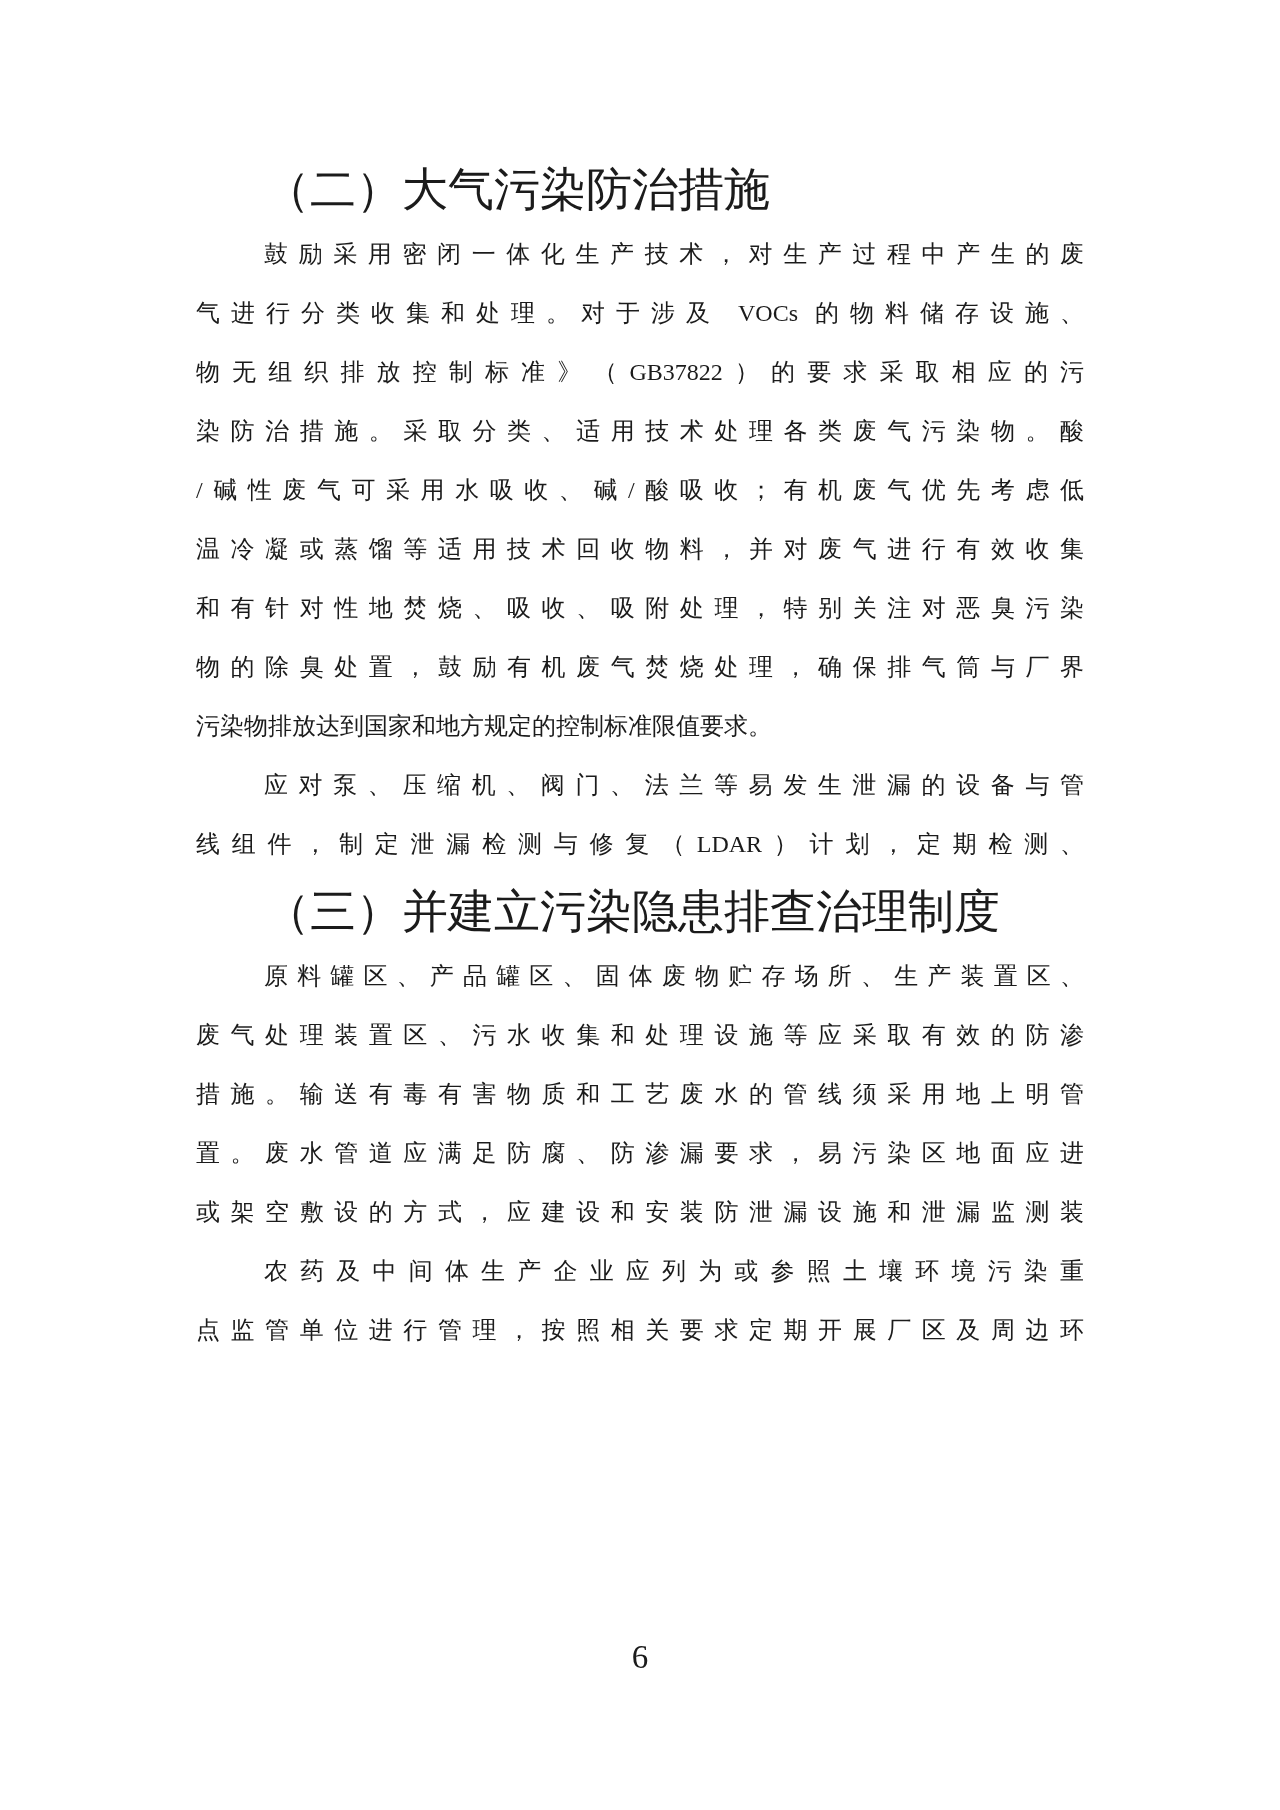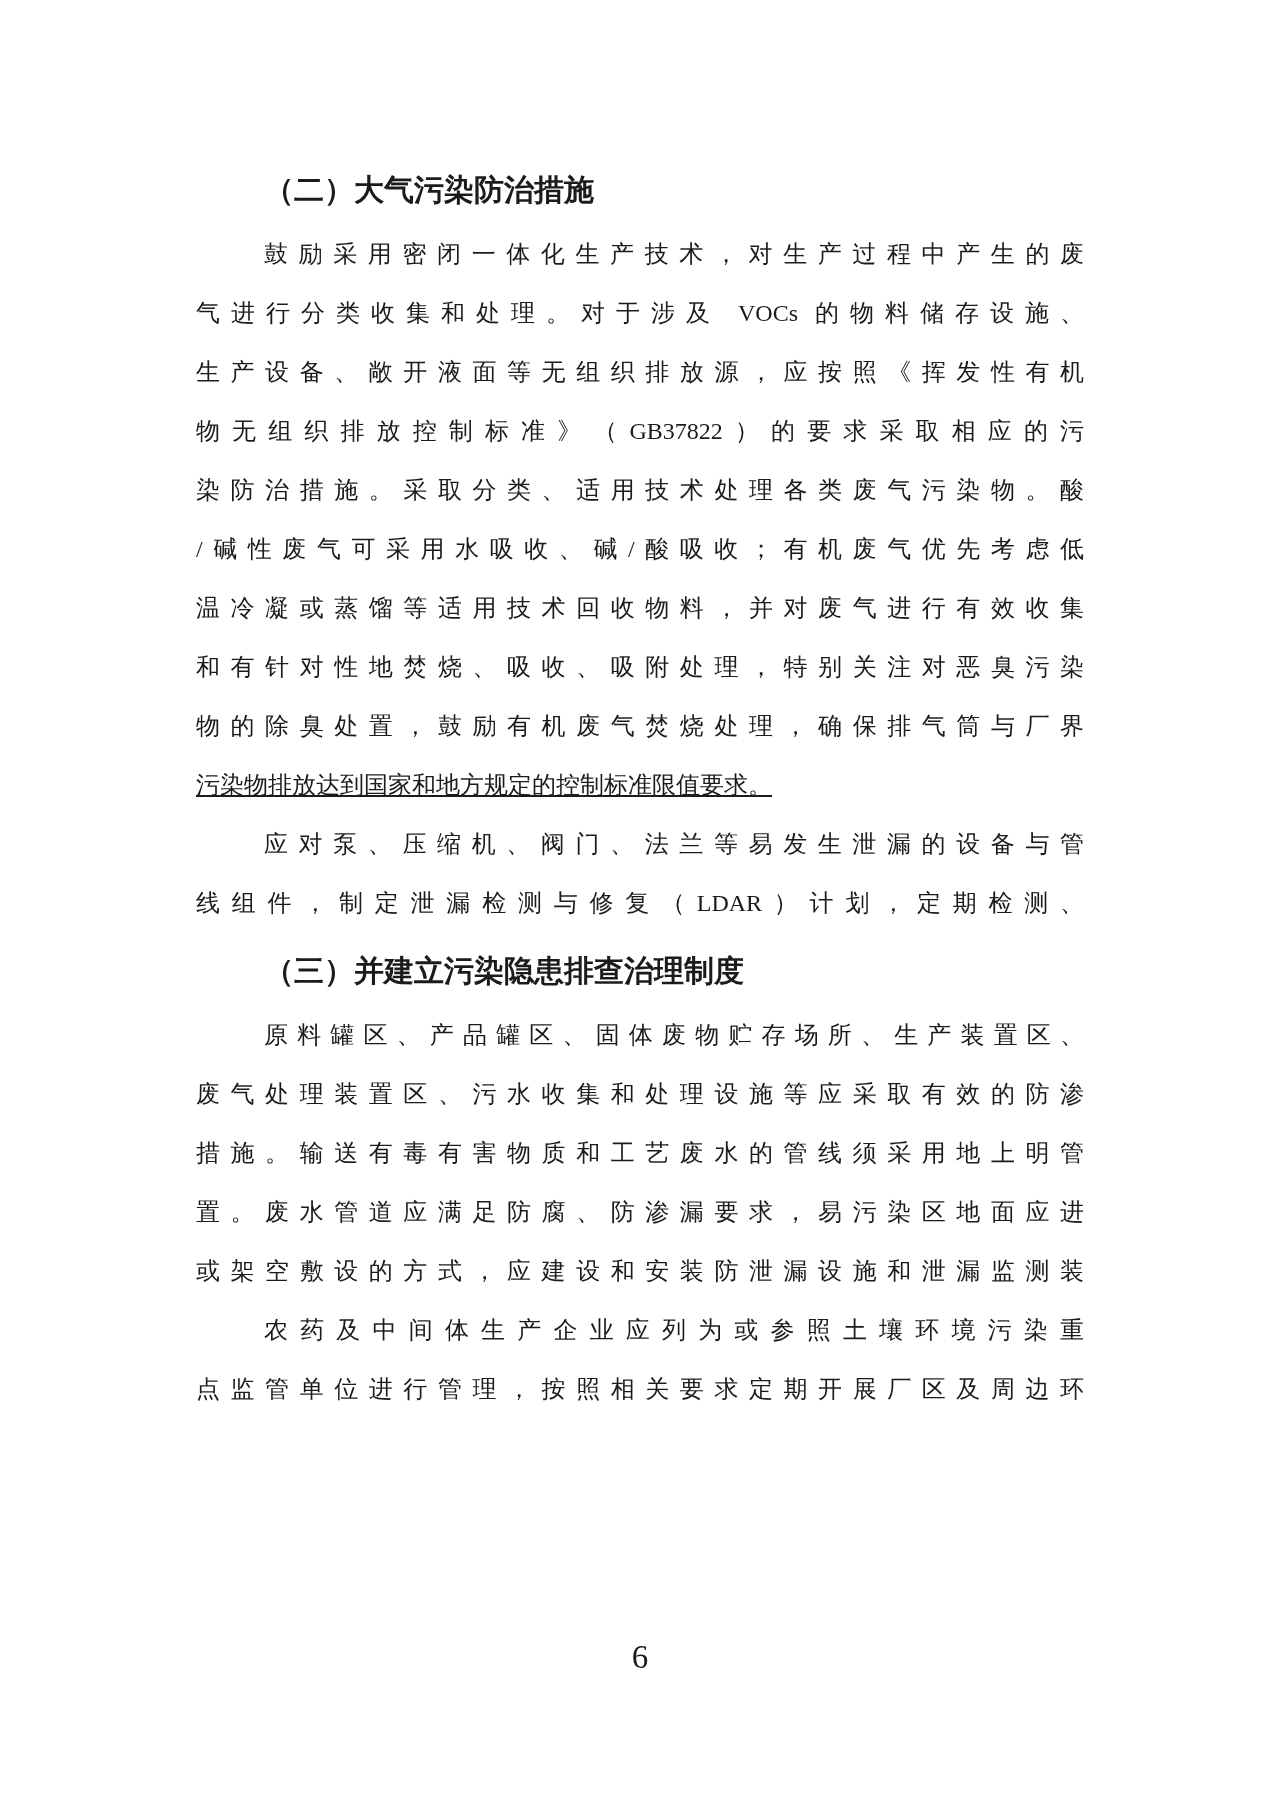--- a/index.html
+++ b/index.html
@@ -29,47 +29,45 @@
     white-space: normal;
   }
   .full {
     text-align: justify;
     text-align-last: justify;
   }
   .indent {
     text-indent: 68px;
   }
   .heading {
-    font-weight: bold;
-    font-size: 30px;
+    font-weight: normal;
+    font-size: 46px;
     margin: 8px 0 6px 0;
   }
   .last {
     text-align: left;
-    text-decoration: underline;
   }
   .pagenum {
     position: absolute;
     top: 1628px;
     left: 0;
     width: 1280px;
     text-align: center;
     font-size: 33px;
     line-height: 59px;
   }
 </style>
 </head>
 <body>
 
 <div class="doc">
   <div class="ln heading indent">（二）大气污染防治措施</div>
 
   <div class="ln full indent">鼓励采用密闭一体化生产技术，对生产过程中产生的废</div>
   <div class="ln full">气进行分类收集和处理。对于涉及 VOCs 的物料储存设施、</div>
-  <div class="ln full">生产设备、敞开液面等无组织排放源，应按照《挥发性有机</div>
   <div class="ln full">物无组织排放控制标准》（GB37822）的要求采取相应的污</div>
   <div class="ln full">染防治措施。采取分类、适用技术处理各类废气污染物。酸</div>
   <div class="ln full">/碱性废气可采用水吸收、碱/酸吸收；有机废气优先考虑低</div>
   <div class="ln full">温冷凝或蒸馏等适用技术回收物料，并对废气进行有效收集</div>
   <div class="ln full">和有针对性地焚烧、吸收、吸附处理，特别关注对恶臭污染</div>
   <div class="ln full">物的除臭处置，鼓励有机废气焚烧处理，确保排气筒与厂界</div>
   <div class="ln last">污染物排放达到国家和地方规定的控制标准限值要求。</div>
 
   <div class="ln full indent">应对泵、压缩机、阀门、法兰等易发生泄漏的设备与管</div>
   <div class="ln full">线组件，制定泄漏检测与修复（LDAR）计划，定期检测、</div>

